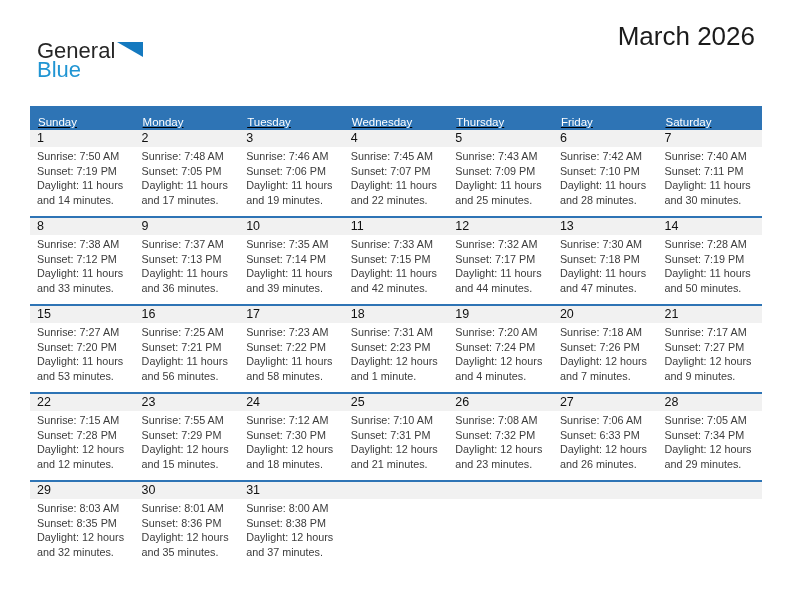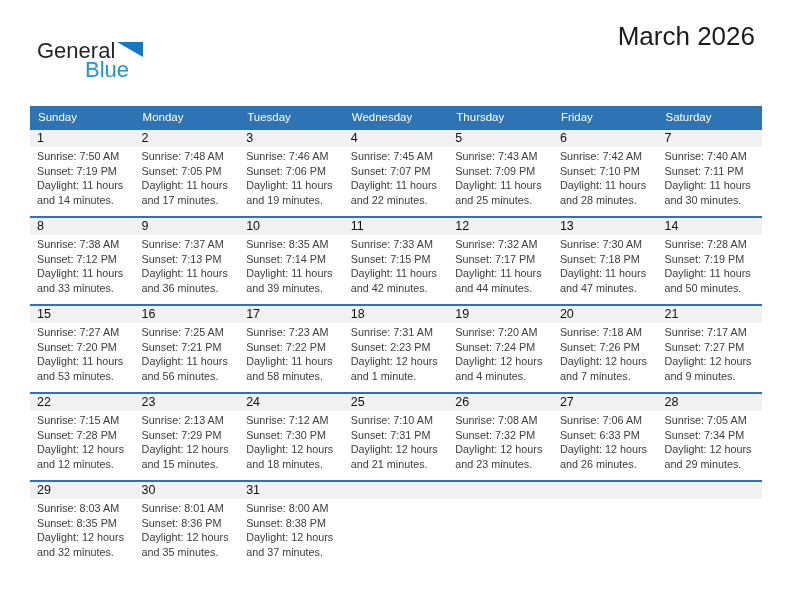--- a/index.html
+++ b/index.html
@@ -4,29 +4,29 @@
 <style>
   html,body{margin:0;padding:0;background:#ffffff;}
   body{width:792px;height:612px;font-family:"Liberation Sans",sans-serif;-webkit-font-smoothing:antialiased;}
   .page{position:relative;width:792px;height:612px;background:#fff;overflow:hidden;}
 
   
   .logo{position:absolute;left:37px;top:40px;}
   .logo-line1{display:flex;align-items:flex-start;}
   .logo-general{font-size:22px;color:#262626;letter-spacing:0px;line-height:22px;}
   .logo-triangle{width:0;height:0;border-top:15px solid #1479bf;border-left:26px solid transparent;margin-left:2px;margin-top:2px;}
-  .logo-blue{font-size:22px;color:#2095d3;line-height:20px;margin-left:48px;margin-top:-2px;}
+  .logo-blue{font-size:22px;color:#2095d3;line-height:20px;margin-top:-2px;}
 
   
   .month-title{position:absolute;right:37px;top:21px;font-size:26px;color:#1b1b1b;}
   .location-subtitle{position:absolute;right:37px;top:78px;font-size:15px;color:#1b1b1b;}
 
   
   .calendar{position:absolute;left:30px;top:106px;width:732px;}
-  .thead{display:flex;background:#2e74b5;height:22px;align-items:center;}
+  .thead{display:flex;background:#2e74b5;height:22px;align-items:flex-end;text-decoration:underline;}
   .th{flex:1 1 0;color:#ffffff;font-size:11.5px;padding-left:8px;white-space:nowrap;overflow:hidden;}
   .week{display:flex;border-top:2px solid #2e74b5;height:86px;background:#ffffff;}
   .week:first-of-type{border-top:none;height:88px;}
   .cell{flex:1 1 0;overflow:hidden;}
   .day-band{background:#f1f1f1;height:17px;line-height:17px;font-size:12.5px;color:#111111;padding-left:7px;}
   .cell-body{padding:2px 4px 0 7px;font-size:10.8px;line-height:14.6px;color:#3c3c3c;}
   .cell-body div{white-space:nowrap;}
 </style>
 </head>
 <body>
@@ -135,21 +135,21 @@
         <div class="cell-body">
             <div>Sunrise: 7:37 AM</div>
             <div>Sunset: 7:13 PM</div>
             <div>Daylight: 11 hours</div>
             <div>and 36 minutes.</div>
           </div>
       </div>
       <div class="cell">
         <div class="day-band">10</div>
         <div class="cell-body">
-            <div>Sunrise: 8:35 AM</div>
+            <div>Sunrise: 7:35 AM</div>
             <div>Sunset: 7:14 PM</div>
             <div>Daylight: 11 hours</div>
             <div>and 39 minutes.</div>
           </div>
       </div>
       <div class="cell">
         <div class="day-band">11</div>
         <div class="cell-body">
             <div>Sunrise: 7:33 AM</div>
             <div>Sunset: 7:15 PM</div>
@@ -258,21 +258,21 @@
         <div class="cell-body">
             <div>Sunrise: 7:15 AM</div>
             <div>Sunset: 7:28 PM</div>
             <div>Daylight: 12 hours</div>
             <div>and 12 minutes.</div>
           </div>
       </div>
       <div class="cell">
         <div class="day-band">23</div>
         <div class="cell-body">
-            <div>Sunrise: 2:13 AM</div>
+            <div>Sunrise: 7:55 AM</div>
             <div>Sunset: 7:29 PM</div>
             <div>Daylight: 12 hours</div>
             <div>and 15 minutes.</div>
           </div>
       </div>
       <div class="cell">
         <div class="day-band">24</div>
         <div class="cell-body">
             <div>Sunrise: 7:12 AM</div>
             <div>Sunset: 7:30 PM</div>

